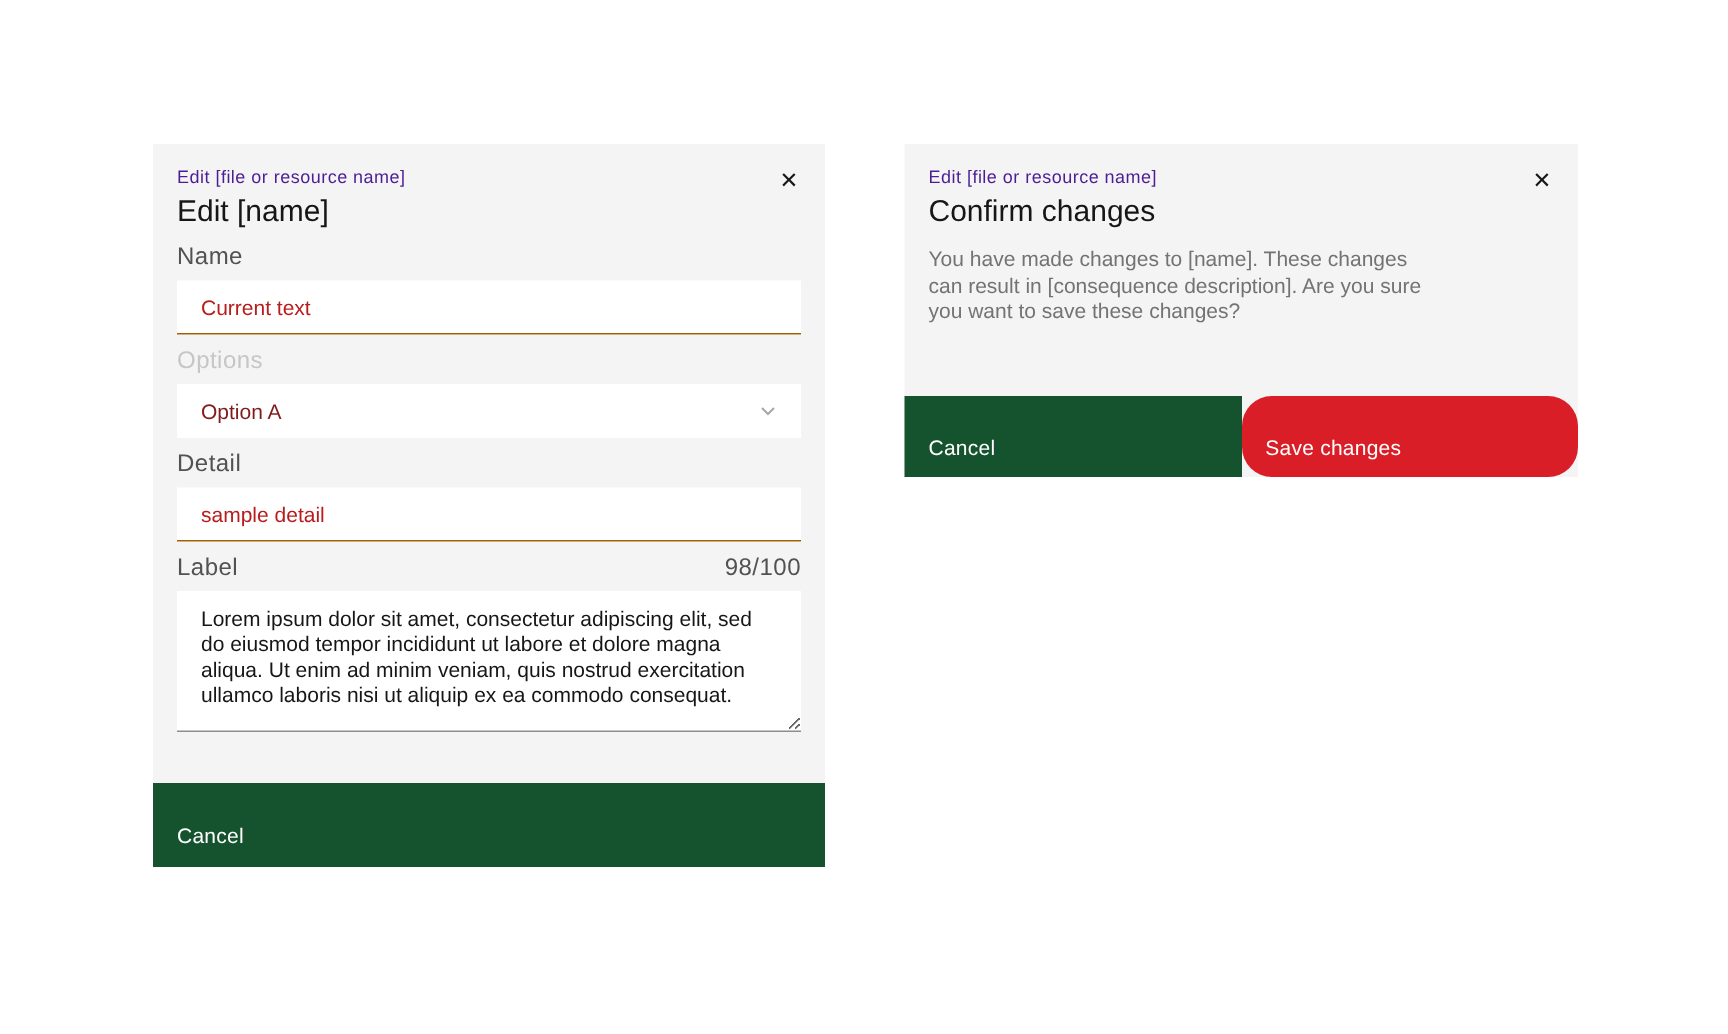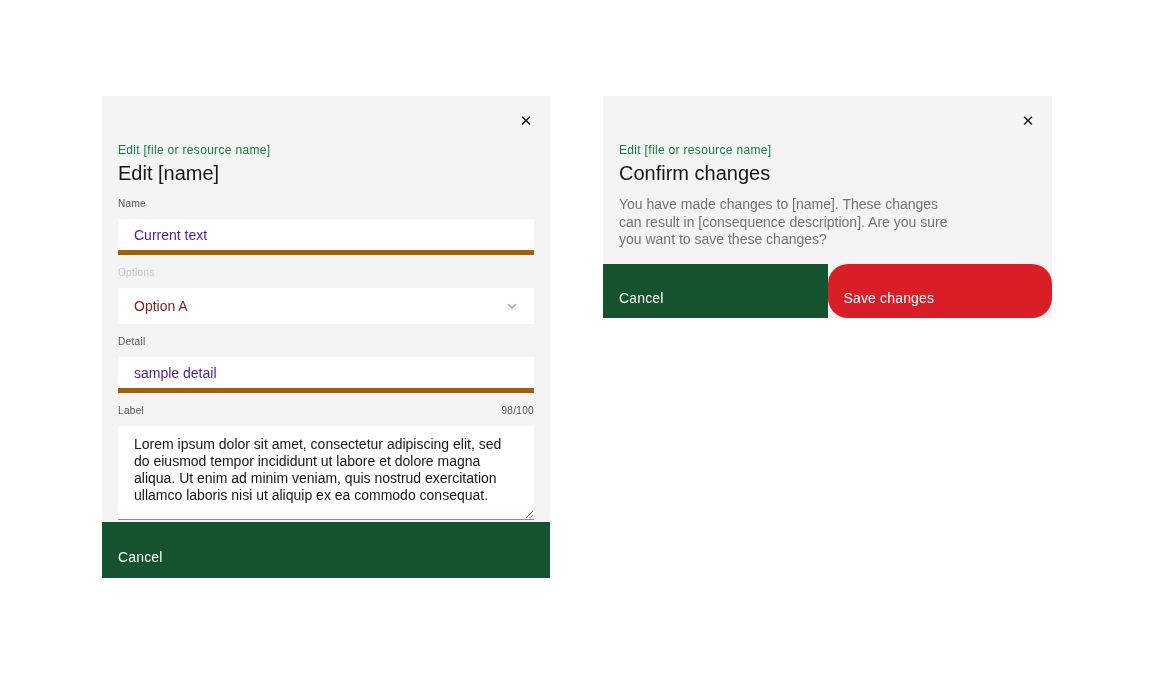--- a/index.html
+++ b/index.html
@@ -16,53 +16,53 @@
     background: #f4f4f4;
     display: flex;
     flex-direction: column;
   }
   #edit-modal   { left: 102px; top: 96px; width: 448px; height: 482px; }
   #confirm-modal{ left: 603px; top: 96px; width: 449px; height: 222px; }
 
   .modal-header { padding: 14px 48px 0 16px; position: relative; flex: none; }
   .context-label {
     font-size: 12px; line-height: 16px; letter-spacing: 0.32px;
-    color: #15803d; margin-bottom: 2px; margin-top: 32px;
+    color: #4c1d95; margin-bottom: 2px;
   }
   .modal-title {
     font-size: 20px; line-height: 26px; font-weight: 400;
     color: #161616;
   }
   .close-btn {
     position: absolute; top: 0; right: 0;
     width: 48px; height: 48px;
     border: none; background: transparent; padding: 0;
     display: flex; align-items: center; justify-content: center;
     cursor: pointer;
   }
   .close-btn span { font-size: 15px; line-height: 15px; color: #161616; }
 
   .edit-body { padding: 0 16px; flex: 1 1 auto; }
 
   .form-label {
     display: flex; justify-content: space-between; align-items: center;
-    font-size: 10px; line-height: 16px; letter-spacing: 0.32px;
+    font-size: 16px; line-height: 16px; letter-spacing: 0.32px;
     color: #525252;
     margin: 11px 0 7px;
   }
   .form-label:first-child { margin-top: 10px; }
   .form-row.disabled .form-label { color: #c6c6c6; }
 
   .text-input {
     display: block; width: 100%; height: 36px;
     background: #ffffff;
-    border: none; border-bottom: 5px solid #a16207;
+    border: none; border-bottom: 1px solid #a16207;
     padding: 0 16px;
     font-family: "Liberation Sans", sans-serif;
-    font-size: 14px; color: #4c1d95;
+    font-size: 14px; color: #b91c1c;
     outline: none;
   }
   .dropdown { position: relative; }
   .dropdown .text-input {
     border-bottom: none; color: #7f1d1d; cursor: not-allowed;
     padding-right: 40px;
   }
   .chevron {
     position: absolute; right: 14px; top: 50%;
     width: 16px; height: 16px; margin-top: -8px;

